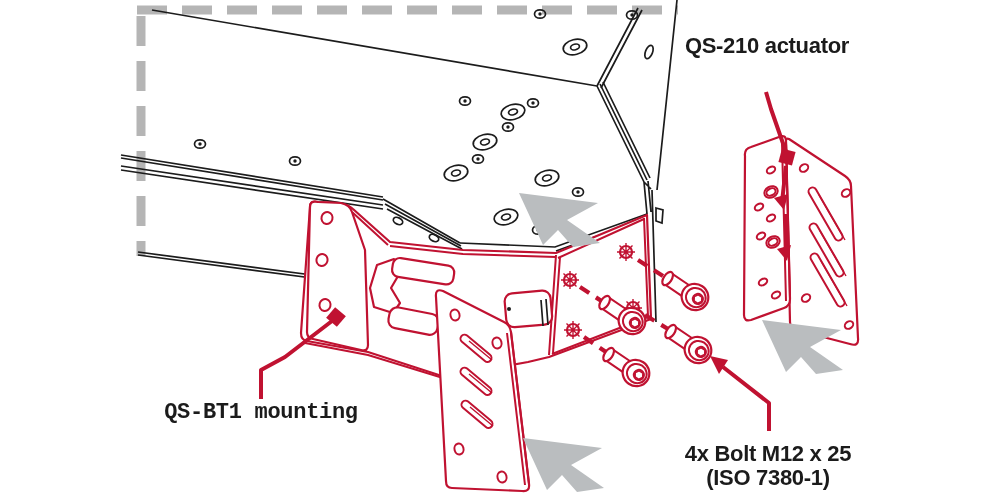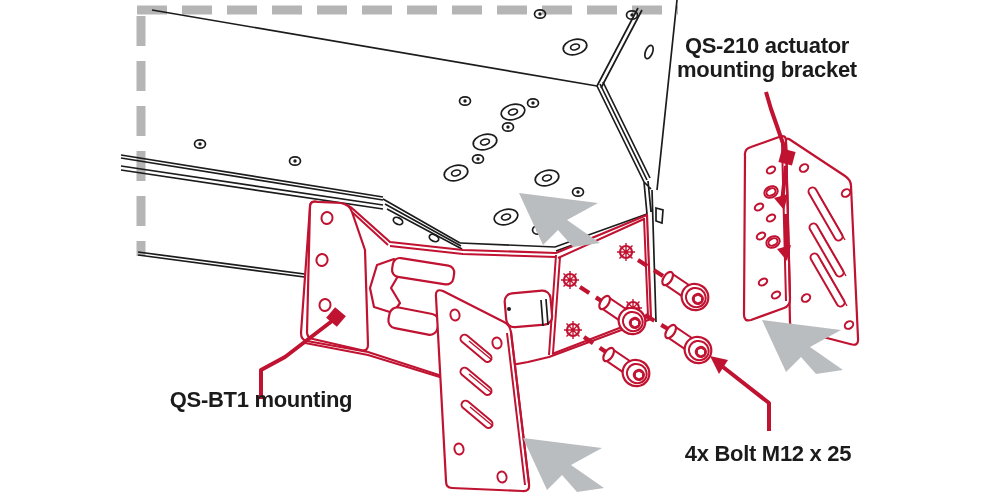--- a/index.html
+++ b/index.html
@@ -23,21 +23,21 @@
   .rw {stroke:var(--accent-red);fill:var(--background);stroke-width:2.2;stroke-linejoin:round;}
   .rd {stroke:var(--accent-red);fill:none;stroke-width:4.2;stroke-dasharray:11 8;}
   .rl {stroke:var(--accent-red);fill:none;stroke-width:4;stroke-linejoin:round;}
   .rf {fill:var(--accent-red);stroke:none;}
   .g  {fill:var(--arrow-gray);stroke:none;}
   
   .lbl{position:absolute;text-align:center;color:var(--label-text);
        font-weight:700;font-size:22px;line-height:24px;letter-spacing:-0.3px;}
   .lbl span{display:block;}
   #lbl-qs210{left:650px;top:34px;width:234px;}
-  #lbl-qsbt1{left:148px;top:388px;width:226px;}
+  #lbl-qsbt1{left:148px;top:401px;width:226px;font-family:Liberation Mono, monospace;}
   #lbl-bolt {left:648px;top:442px;width:240px;}
 </style>
 </head>
 <body>
 
 <div class="stage">
 <svg width="1000" height="504" viewBox="0 0 1000 504">
 
   <g>
     <path class="dashframe" d="M137,10 L678,10"></path>
@@ -250,21 +250,21 @@
     </g>
     <g>
       <path class="rl" d="M769,431 L769,403 L723,367"></path>
       <polygon class="rf" points="710,356 728,360 719,374"></polygon>
     </g>
   </g>
 </svg>
 
   <div class="lbl" id="lbl-qs210">
     <span>QS-210 actuator</span>
-    <span>mounting bracket</span>
   </div>
   <div class="lbl" id="lbl-qsbt1">
     <span>QS-BT1 mounting</span>
   </div>
   <div class="lbl" id="lbl-bolt">
     <span>4x Bolt M12 x 25</span>
+    <span>(ISO 7380-1)</span>
   </div>
 </div>
 
 </body></html>

